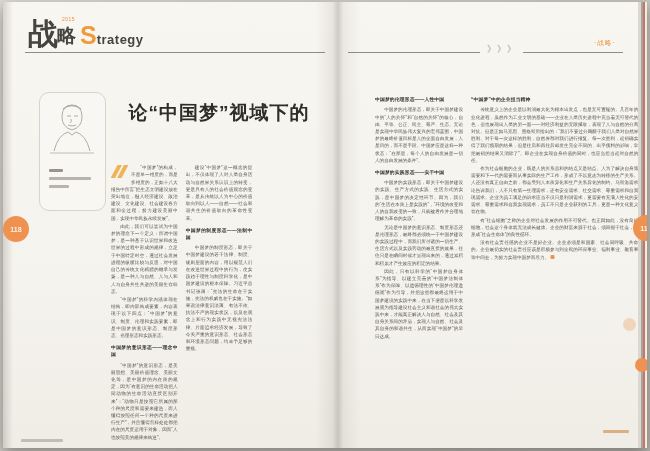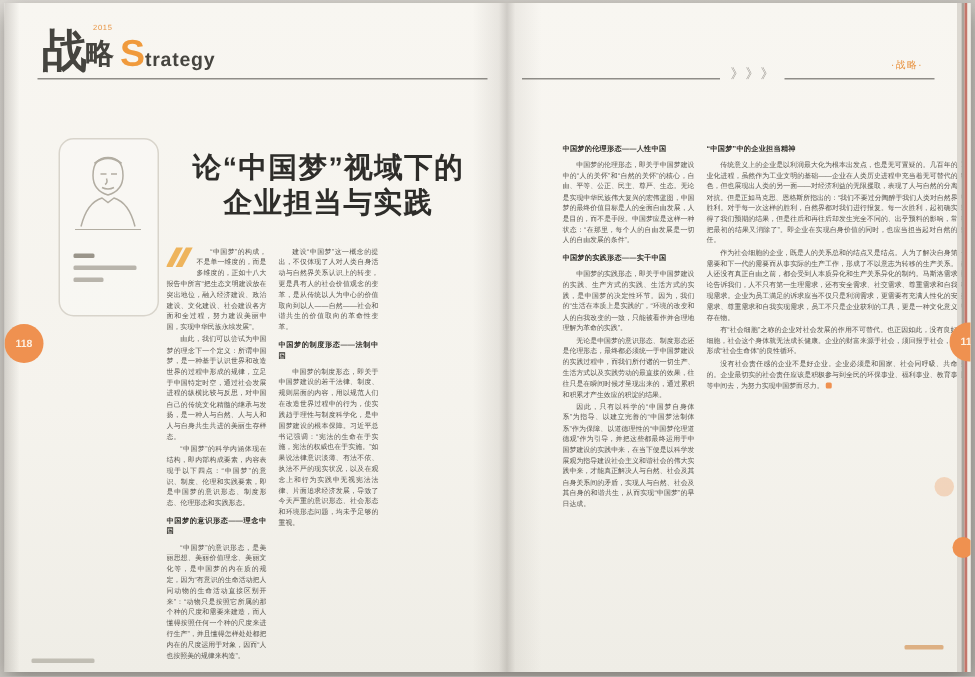--- a/index.html
+++ b/index.html
@@ -89,21 +89,20 @@
           <path d="M2 54 h44" stroke-width=".8"></path>
         </g>
       </svg>
       <div class="cap-line" style="left:9px;top:76px;width:14px;background:#9a958a;"></div>
       <div class="cap-line" style="left:9px;top:84px;width:42px;"></div>
       <div class="cap-line" style="left:9px;top:92px;width:20px;"></div>
     </div>
 
     <div class="title">
       <div>论“中国梦”视域下的</div>
-      <div>企业担当与实践</div>
     </div>
 
     <div class="scalewrap" style="left:108px;top:162px;width:216px;height:281px;">
       <div class="scaled cols3" style="width:432px;height:562px;">
         <div class="bigquote">
             <i></i>
             <i></i>
           </div>
       <p class="para">“中国梦”的构成，不是单一维度的，而是多维度的，正如十八大报告中所言“把生态文明建设放在突出地位，融入经济建设、政治建设、文化建设、社会建设各方面和全过程，努力建设美丽中国，实现中华民族永续发展”。</p>
           <p class="para">由此，我们可以尝试为中国梦的理念下一个定义：所谓中国梦，是一种基于认识世界和改造世界的过程中形成的规律，立足于中国特定时空，通过社会发展进程的纵横比较与反思，对中国自己的传统文化精髓的继承与发扬，是一种人与自然、人与人和人与自身共生共进的美丽生存样态。</p>

